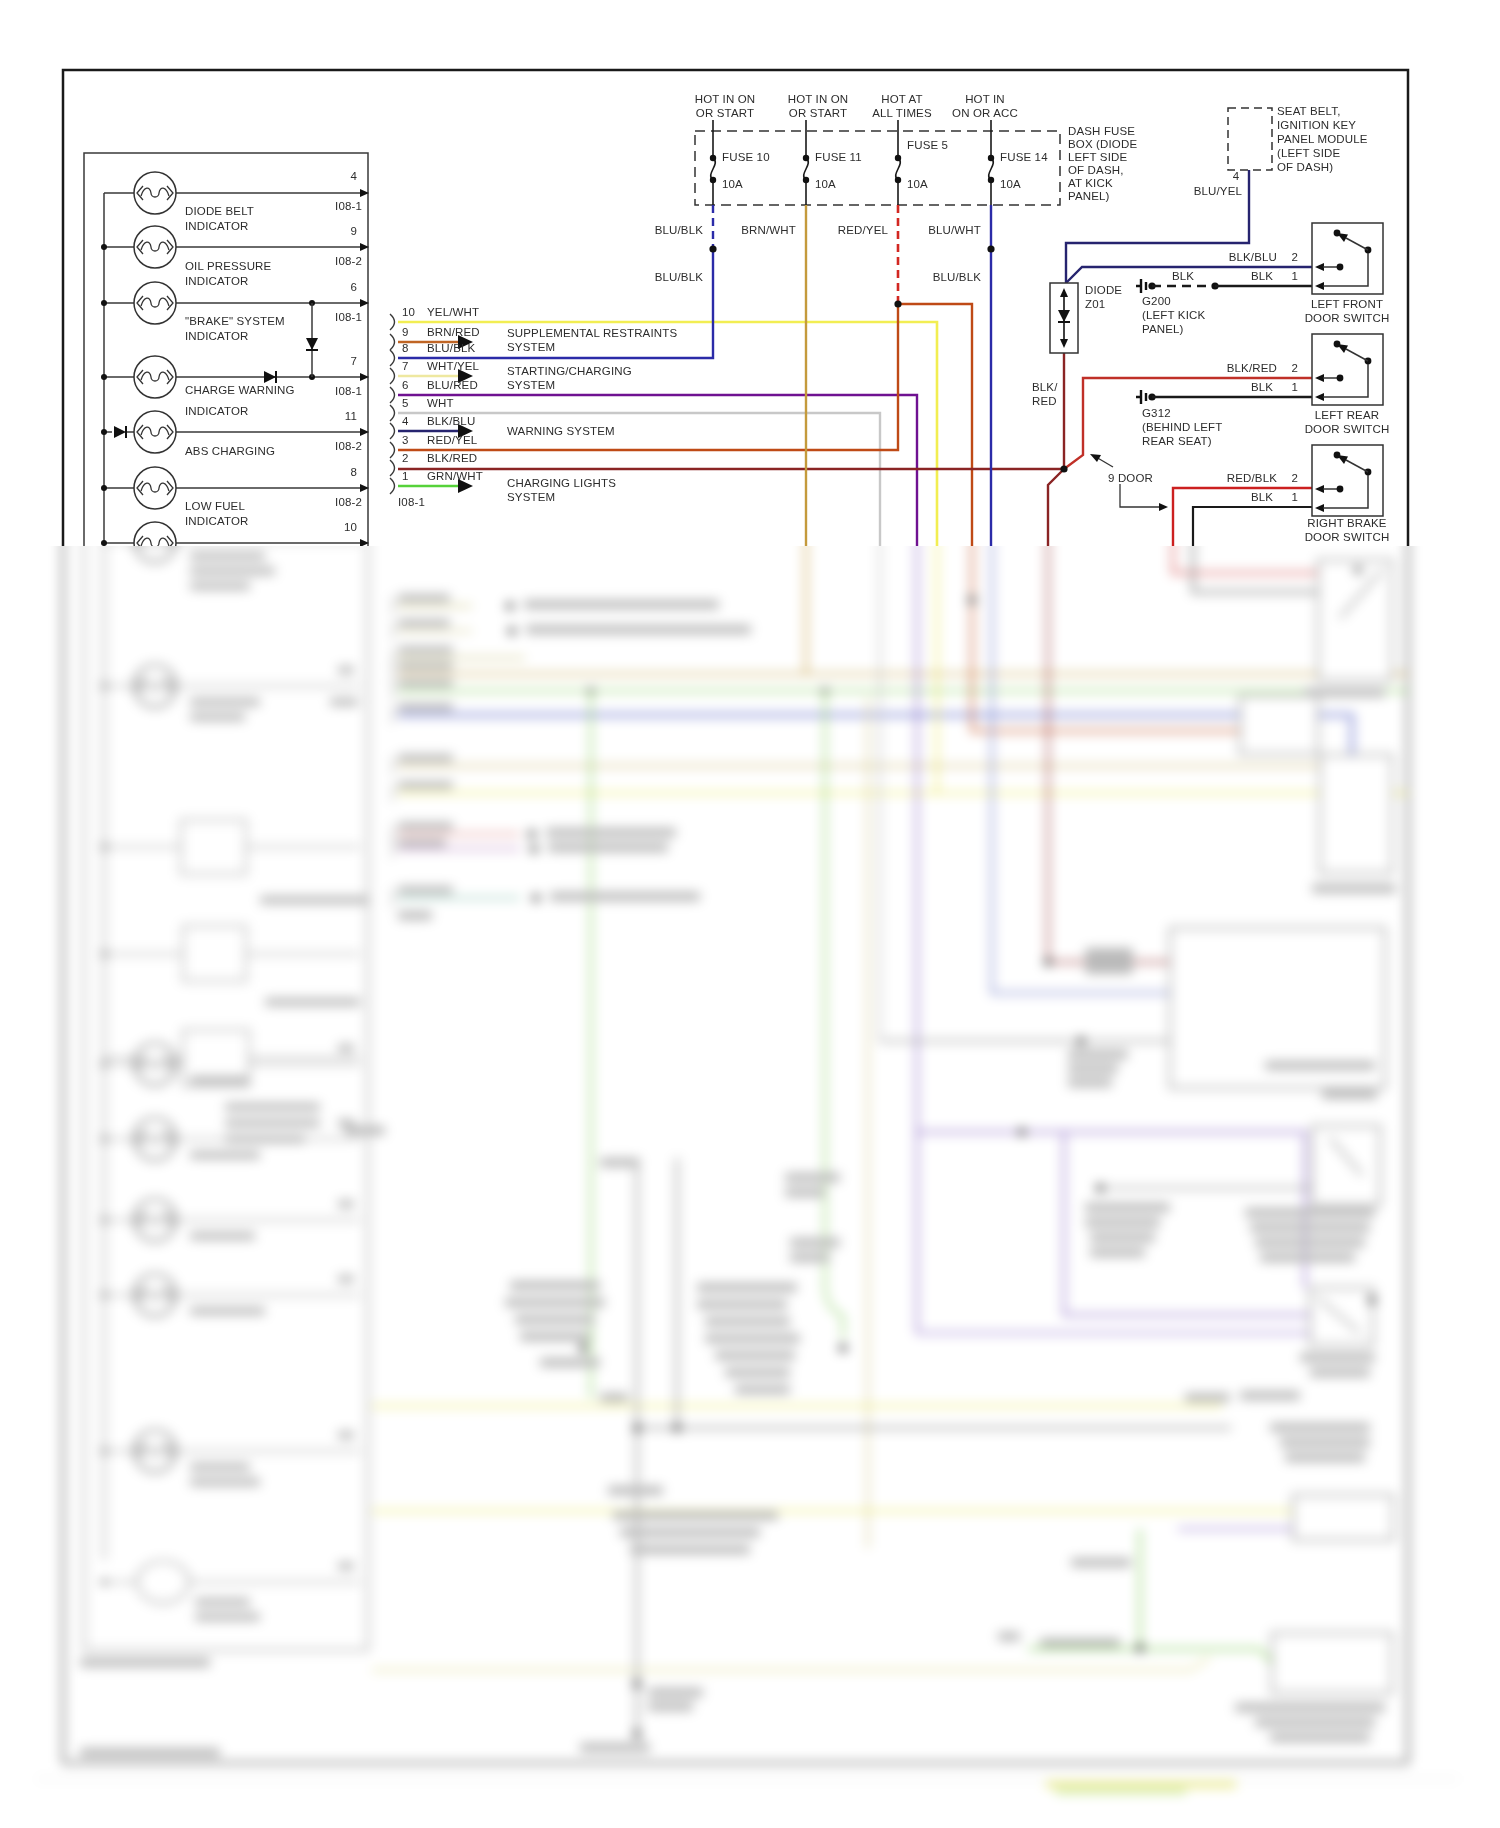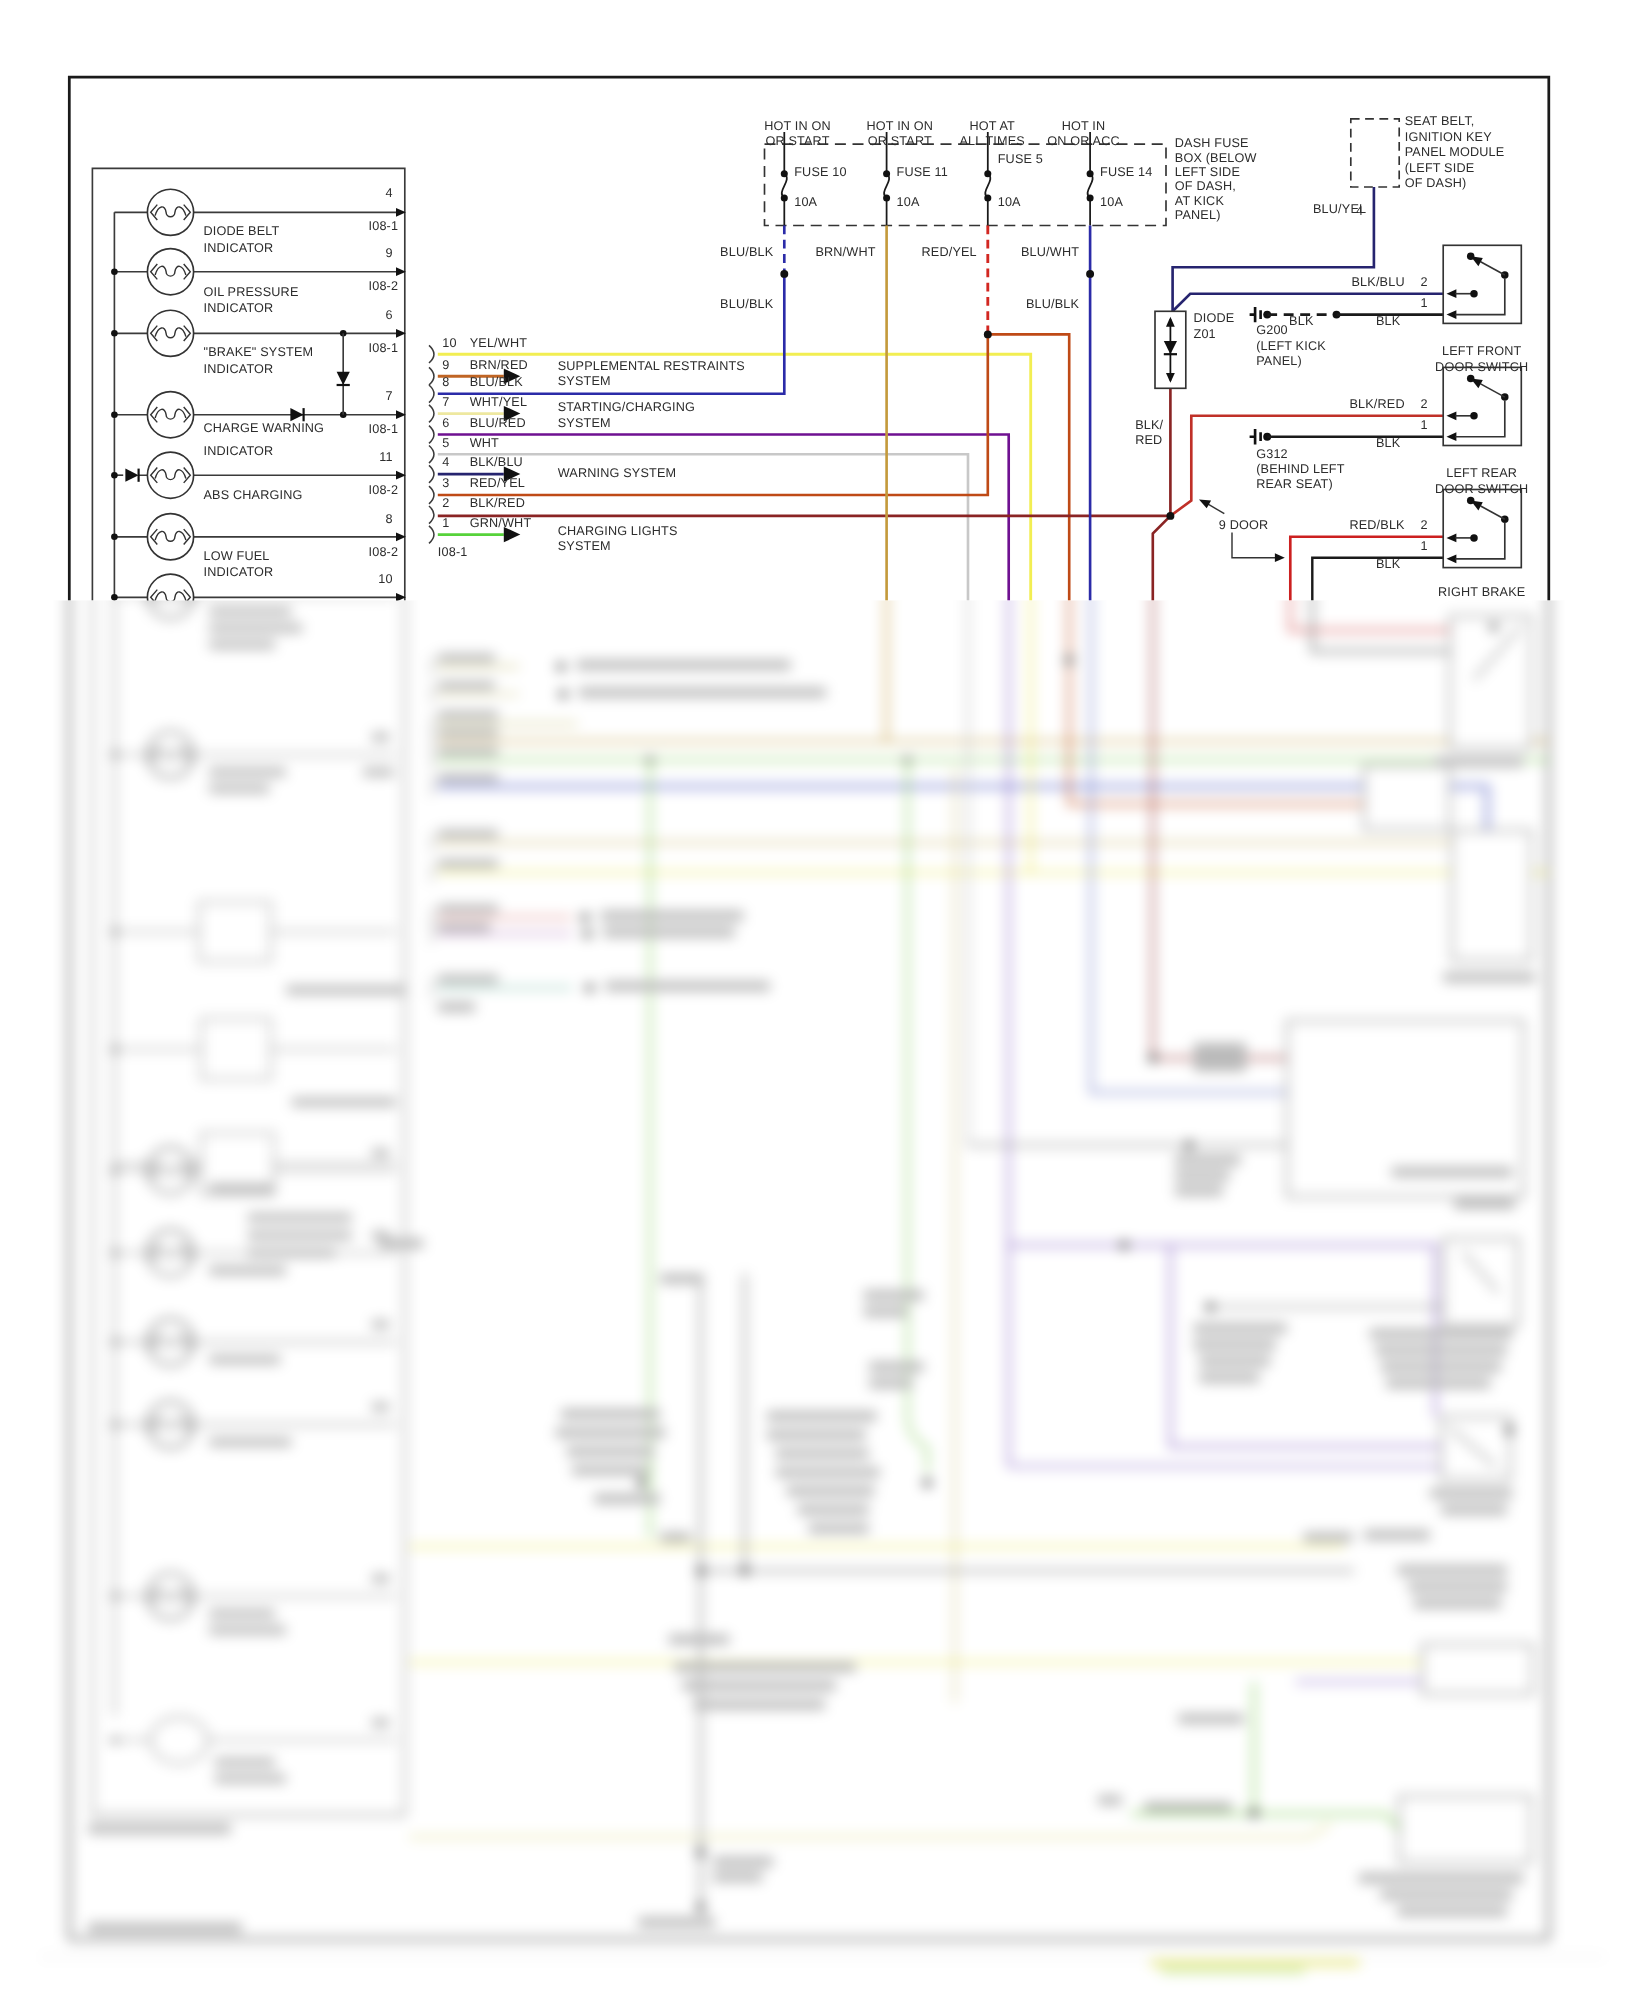--- a/index.html
+++ b/index.html
@@ -1,21 +1,21 @@
 <!DOCTYPE html>
 <html><head>
 <meta charset="utf-8">
 <style>
   html,body{margin:0;padding:0;background:#fff;}
   .stage{position:relative;width:1500px;height:1828px;background:#fff;overflow:hidden;
          font-family:"Liberation Sans",sans-serif;}
   svg{position:absolute;left:0;top:0;}
   .lbl{position:absolute;font-size:11.5px;line-height:13px;color:#2d2d2d;white-space:nowrap;
        letter-spacing:.15px;}
-  .lbl.c{transform:translateX(-50%);margin-top:16px;}
+  .lbl.c{transform:translateX(-50%);}
   .lbl.r{transform:translateX(-100%);}
   #blurclip{position:absolute;left:0;top:546px;width:1500px;height:1282px;overflow:hidden;}
   #blurpane{position:absolute;left:0;top:-26px;width:1500px;height:1332px;background:#fff;
             filter:blur(6px);}
   #blurpane svg{opacity:.93;}
 </style>
 </head>
 <body>
 
 <div class="stage">
@@ -217,21 +217,21 @@
 <div class="lbl" style="left:722px;top:151px">FUSE 10</div>
 <div class="lbl" style="left:722px;top:178px">10A</div>
 <div class="lbl" style="left:815px;top:151px">FUSE 11</div>
 <div class="lbl" style="left:815px;top:178px">10A</div>
 <div class="lbl" style="left:907px;top:139px">FUSE 5</div>
 <div class="lbl" style="left:907px;top:178px">10A</div>
 <div class="lbl" style="left:1000px;top:151px">FUSE 14</div>
 <div class="lbl" style="left:1000px;top:178px">10A</div>
 
 <div class="lbl" style="left:1068px;top:125px">DASH FUSE</div>
-<div class="lbl" style="left:1068px;top:138px">BOX (BELOW</div>
+<div class="lbl" style="left:1068px;top:138px">BOX (DIODE</div>
 <div class="lbl" style="left:1068px;top:151px">LEFT SIDE</div>
 <div class="lbl" style="left:1068px;top:164px">OF DASH,</div>
 <div class="lbl" style="left:1068px;top:177px">AT KICK</div>
 <div class="lbl" style="left:1068px;top:190px">PANEL)</div>
 
 <div class="lbl r" style="left:703px;top:224px">BLU/BLK</div>
 <div class="lbl r" style="left:796px;top:224px">BRN/WHT</div>
 <div class="lbl r" style="left:888px;top:224px">RED/YEL</div>
 <div class="lbl r" style="left:981px;top:224px">BLU/WHT</div>
 <div class="lbl r" style="left:703px;top:271px">BLU/BLK</div>

